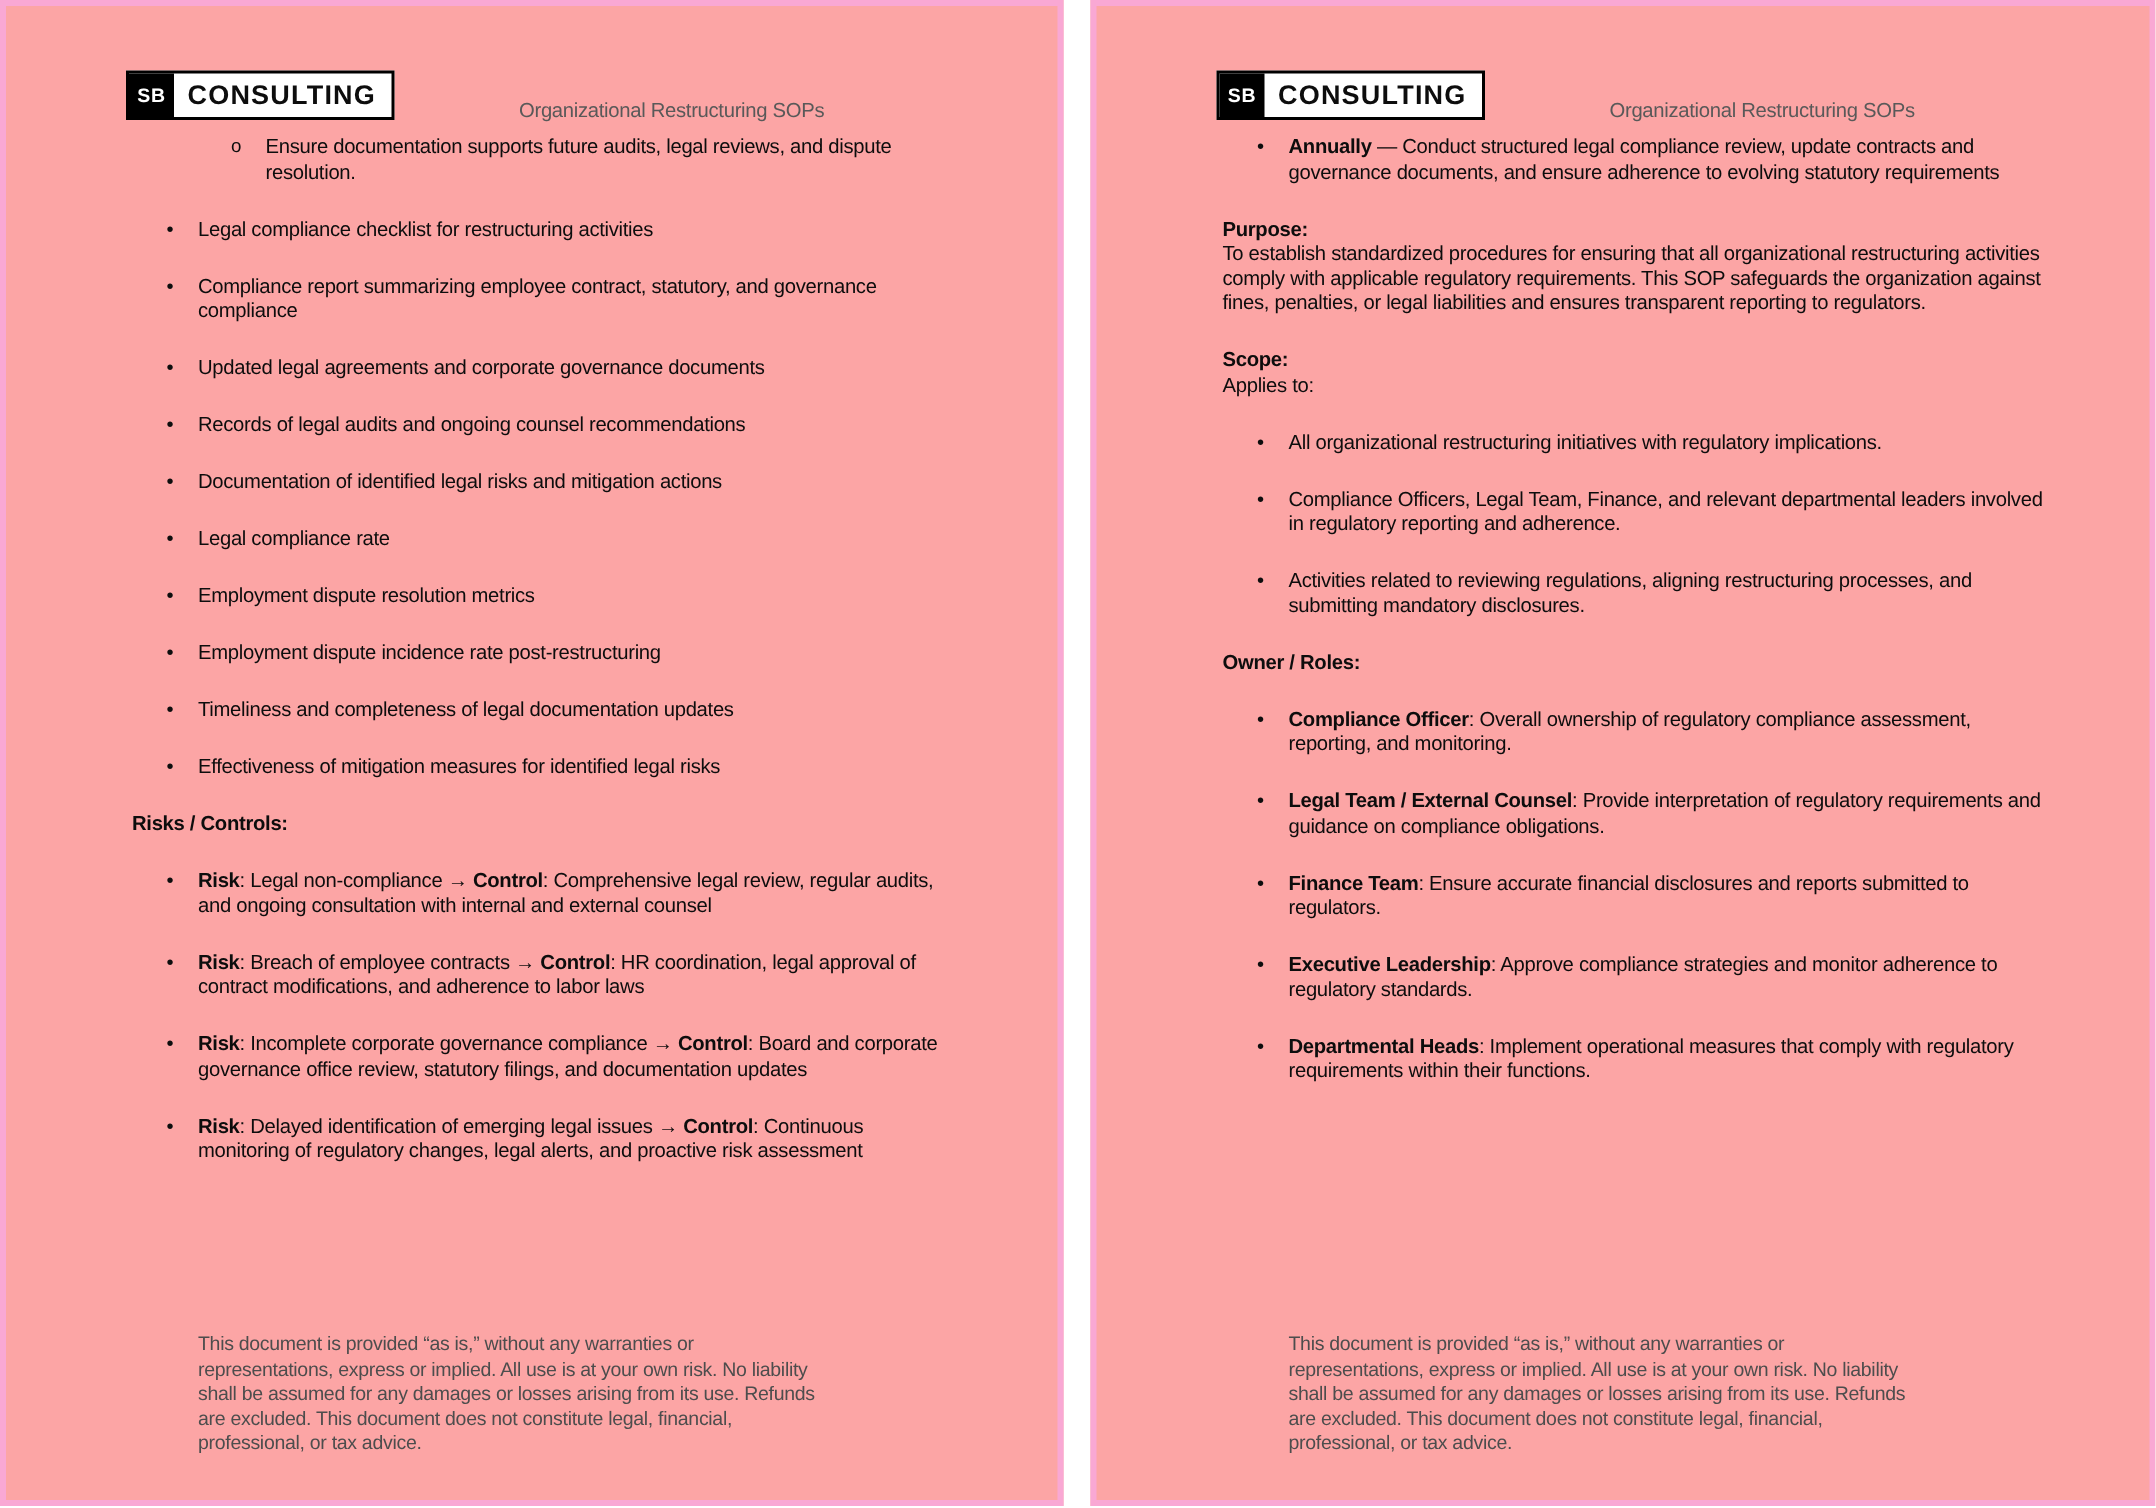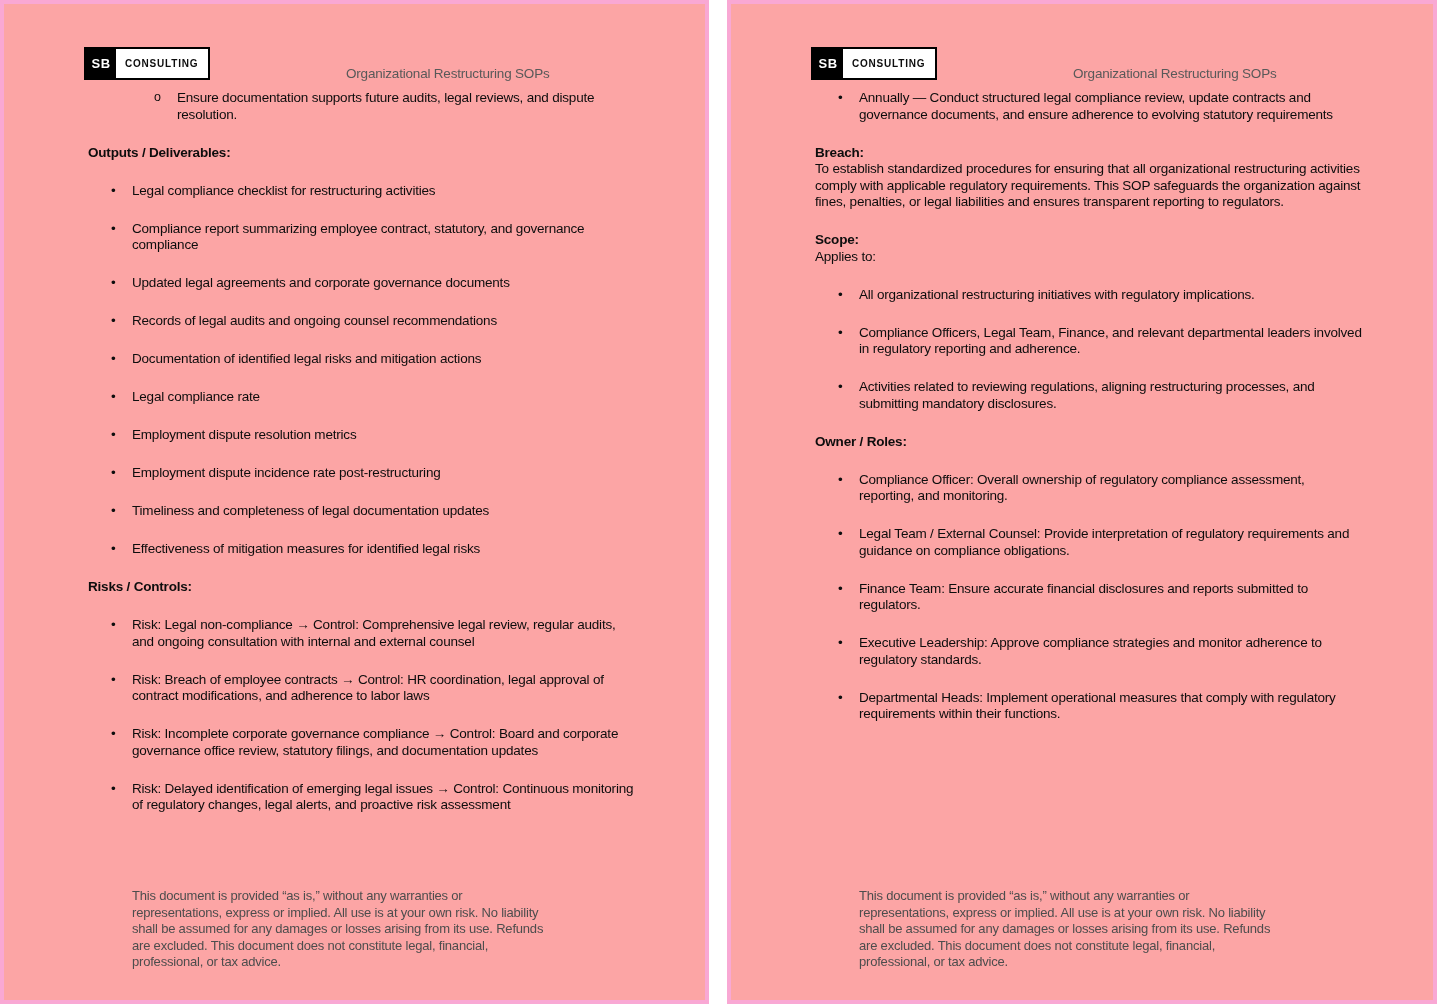--- a/index.html
+++ b/index.html
@@ -46,21 +46,21 @@
     display: flex;
     align-items: center;
     justify-content: center;
     letter-spacing: 0.5px;
   }
   .logo-name {
     display: flex;
     align-items: center;
     padding: 0 10px 0 9px;
     font-weight: bold;
-    font-size: 10px;
+    font-size: 18px;
     letter-spacing: 0.8px;
   }
   .header-title {
     position: absolute;
     left: 342px;
     top: 62px;
     font-size: 13.5px;
     color: #595959;
   }
   .content {
@@ -68,21 +68,21 @@
     left: 84px;
     top: 86px;
     width: 548px;
     font-size: 13.5px;
     line-height: 16.5px;
   }
   .block { margin: 0 0 21.5px 0; }
   .block.tight { margin-bottom: 0; }
   .block.space-before { margin-top: 41px; }
   .heading { font-weight: bold; }
-  .b { font-weight: normal; }
+  .b { font-weight: bold; }
   .bullet, .subbullet { position: relative; }
   .bullet    { padding-left: 44px; }
   .subbullet { padding-left: 89px; }
   .bullet > .marker {
     position: absolute;
     left: 23px;
     top: 0;
   }
   .subbullet > .marker {
     position: absolute;
@@ -105,21 +105,20 @@
 <body>
 
 <div class="page left">
   <div class="logo">
     <span class="logo-badge">SB</span>
     <span class="logo-name">CONSULTING</span>
   </div>
   <div class="header-title">Organizational Restructuring SOPs</div>
   <div class="content">
       <div class="block subbullet"><span class="marker">o</span><span><span>Ensure documentation supports future audits, legal reviews, and dispute resolution.</span></span></div>
-      <div class="block heading">Outputs / Deliverables:</div>
       <div class="block bullet"><span class="marker">•</span><span><span>Legal compliance checklist for restructuring activities</span></span></div>
       <div class="block bullet"><span class="marker">•</span><span><span>Compliance report summarizing employee contract, statutory, and governance compliance</span></span></div>
       <div class="block bullet"><span class="marker">•</span><span><span>Updated legal agreements and corporate governance documents</span></span></div>
       <div class="block bullet"><span class="marker">•</span><span><span>Records of legal audits and ongoing counsel recommendations</span></span></div>
       <div class="block bullet"><span class="marker">•</span><span><span>Documentation of identified legal risks and mitigation actions</span></span></div>
       <div class="block bullet"><span class="marker">•</span><span><span>Legal compliance rate</span></span></div>
       <div class="block bullet"><span class="marker">•</span><span><span>Employment dispute resolution metrics</span></span></div>
       <div class="block bullet"><span class="marker">•</span><span><span>Employment dispute incidence rate post-restructuring</span></span></div>
       <div class="block bullet"><span class="marker">•</span><span><span>Timeliness and completeness of legal documentation updates</span></span></div>
       <div class="block bullet"><span class="marker">•</span><span><span>Effectiveness of mitigation measures for identified legal risks</span></span></div>
@@ -139,21 +138,21 @@
 </div>
 
 <div class="page right">
   <div class="logo">
     <span class="logo-badge">SB</span>
     <span class="logo-name">CONSULTING</span>
   </div>
   <div class="header-title">Organizational Restructuring SOPs</div>
   <div class="content">
       <div class="block bullet"><span class="marker">•</span><span><span class="b">Annually</span><span> — Conduct structured legal compliance review, update contracts and governance documents, and ensure adherence to evolving statutory requirements</span></span></div>
-      <div class="block heading tight">Breach:</div>
+      <div class="block heading tight">Purpose:</div>
       <div class="block paragraph"><span><span>To establish standardized procedures for ensuring that all organizational restructuring activities comply with applicable regulatory requirements. This SOP safeguards the organization against fines, penalties, or legal liabilities and ensures transparent reporting to regulators.</span></span></div>
       <div class="block heading tight">Scope:</div>
       <div class="block paragraph"><span><span>Applies to:</span></span></div>
       <div class="block bullet"><span class="marker">•</span><span><span>All organizational restructuring initiatives with regulatory implications.</span></span></div>
       <div class="block bullet"><span class="marker">•</span><span><span>Compliance Officers, Legal Team, Finance, and relevant departmental leaders involved in regulatory reporting and adherence.</span></span></div>
       <div class="block bullet"><span class="marker">•</span><span><span>Activities related to reviewing regulations, aligning restructuring processes, and submitting mandatory disclosures.</span></span></div>
       <div class="block heading">Owner / Roles:</div>
       <div class="block bullet"><span class="marker">•</span><span><span class="b">Compliance Officer</span><span>: Overall ownership of regulatory compliance assessment, reporting, and monitoring.</span></span></div>
       <div class="block bullet"><span class="marker">•</span><span><span class="b">Legal Team / External Counsel</span><span>: Provide interpretation of regulatory requirements and guidance on compliance obligations.</span></span></div>
       <div class="block bullet"><span class="marker">•</span><span><span class="b">Finance Team</span><span>: Ensure accurate financial disclosures and reports submitted to regulators.</span></span></div>

